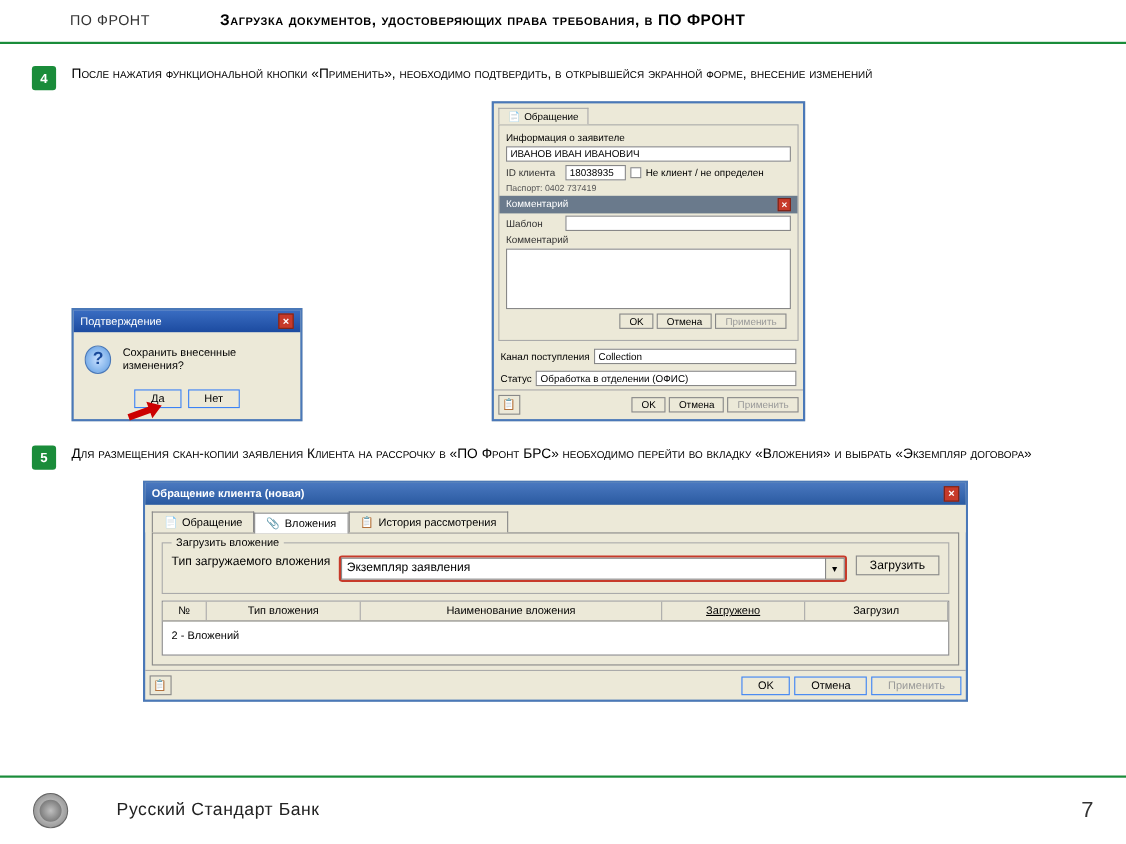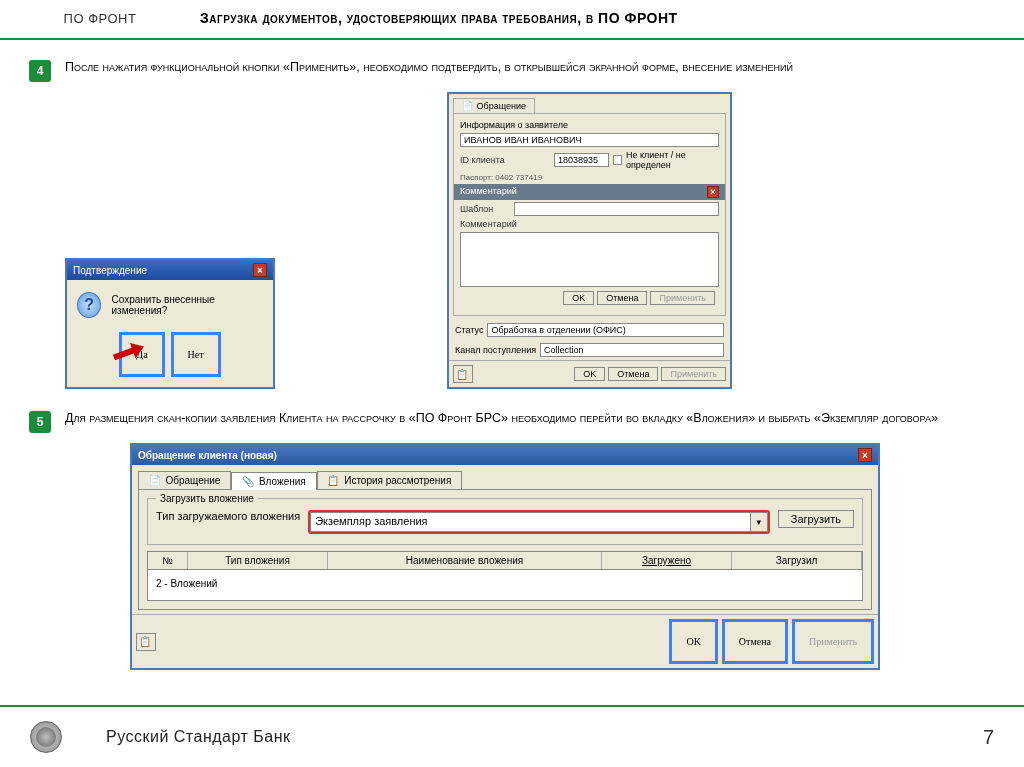--- a/index.html
+++ b/index.html
@@ -13,21 +13,21 @@
   .step-badge-col { width: 50px; text-align: center; padding-top: 2px; }
   .step-text { flex: 1; font-size: 12.5px; line-height: 1.5; font-variant: small-caps; }
   .content-row { display: flex; padding-left: 65px; gap: 12px; margin-bottom: 20px; align-items: flex-end; }
   .win { border: 2px solid #4a78b8; background: #ece9d8; font-size: 10px; color: #000; }
   .win-title { background: linear-gradient(#3a6dc2,#1c4ba0); color: #fff; padding: 3px 6px; display: flex; justify-content: space-between; align-items: center; font-size: 10px; }
   .win-close { width: 14px; height: 14px; background: #c73a2a; color: #fff; text-align: center; line-height: 13px; font-weight: bold; border: 1px solid #7a2318; cursor: pointer; }
   .confirm-dlg { width: 210px; }
   .confirm-body { padding: 12px 10px 8px 10px; display: flex; align-items: center; gap: 10px; }
   .q-icon { width: 26px; height: 26px; border-radius: 50%; background: radial-gradient(#c8e0ff,#5a9ae0); display: flex; align-items: center; justify-content: center; color: #1a4a9a; font-weight: bold; font-size: 16px; border: 1px solid #4a78b8; }
   .confirm-btns { display: flex; justify-content: center; gap: 6px; padding: 6px 0 10px 0; }
-  .win-btn { background: #ece9d8; border: 3px solid #3b82f6; padding: 14px 14px; font-size: 10px; cursor: pointer; font-family: Liberation Serif, serif; }
+  .win-btn { background: #ece9d8; border: 1px solid #3b82f6; padding: 2px 14px; font-size: 10px; cursor: pointer; }
   .big-win { width: 285px; position: relative; }
   .tab-strip { display: flex; padding: 4px 4px 0 4px; gap: 2px; }
   .tab { background: #ece9d8; border: 1px solid #aaa; border-bottom: none; padding: 2px 8px; font-size: 9px; }
   .panel { border: 1px solid #aaa; margin: 0 4px 4px 4px; padding: 6px; background: #ece9d8; }
   .field-row { display: flex; align-items: center; gap: 4px; margin-bottom: 3px; font-size: 9px; }
   .field-label { color: #333; min-width: 50px; }
   .field-input { flex: 1; background: #fff; border: 1px solid #888; padding: 1px 3px; font-size: 9px; height: 14px; }
   .field-input.wide { min-width: 120px; }
   .gray-box { background: #6a7a8c; color: #fff; padding: 2px 6px; margin: 2px -6px; font-size: 9px; display: flex; justify-content: space-between; }
   .comment-area { width: 100%; height: 55px; background: #fff; border: 1px solid #888; margin-top: 2px; }
@@ -102,21 +102,21 @@
 
   <div class="win big-win" style="margin-left:160px;">
     <div class="tab-strip">
       <div class="tab"><span class="mini-icon">📄</span> <span>Обращение</span></div>
     </div>
     <div class="panel">
       <div style="font-size:9px;margin-bottom:3px;">Информация о заявителе</div>
       <div class="field-input wide">ИВАНОВ ИВАН ИВАНОВИЧ</div>
       <div class="field-row" style="margin-top:3px;">
         <span class="field-label">ID клиента</span>
-        <span class="field-input" style="flex:0 0 55px;margin-left:40px;">18038935</span>
+        <span class="field-input" style="flex:0 0 55px;">18038935</span>
         <span class="chk"></span>
         <span>Не клиент / не определен</span>
       </div>
       <div style="font-size:8px;color:#555;margin-bottom:2px;">Паспорт: 0402 737419</div>
       <div class="gray-box">
         <span>Комментарий</span>
         <span class="win-close" style="width:12px;height:12px;line-height:11px;">×</span>
       </div>
       <div class="field-row">
           <span class="field-label">Шаблон</span>
@@ -126,26 +126,26 @@
           <span class="field-label">Комментарий</span>
         </div>
       <div class="comment-area"></div>
       <div class="btn-row-r">
         <button class="small-btn">OK</button>
         <button class="small-btn">Отмена</button>
         <button class="small-btn disabled">Применить</button>
       </div>
     </div>
     <div class="status-row">
+      <span>Канал поступления</span>
+      <span class="field-input" style="flex:1;">Collection</span>
+    </div>
+    <div class="status-row">
       <span>Статус</span>
       <span class="field-input" style="flex:1;">Обработка в отделении (ОФИС)</span>
-    </div>
-    <div class="status-row">
-      <span>Канал поступления</span>
-      <span class="field-input" style="flex:1;">Collection</span>
     </div>
     <div class="bottom-bar">
       <span class="icon-box">📋</span>
       <div style="display:flex;gap:3px;">
         <button class="small-btn">OK</button>
         <button class="small-btn">Отмена</button>
         <button class="small-btn disabled">Применить</button>
       </div>
     </div>
   </div>

